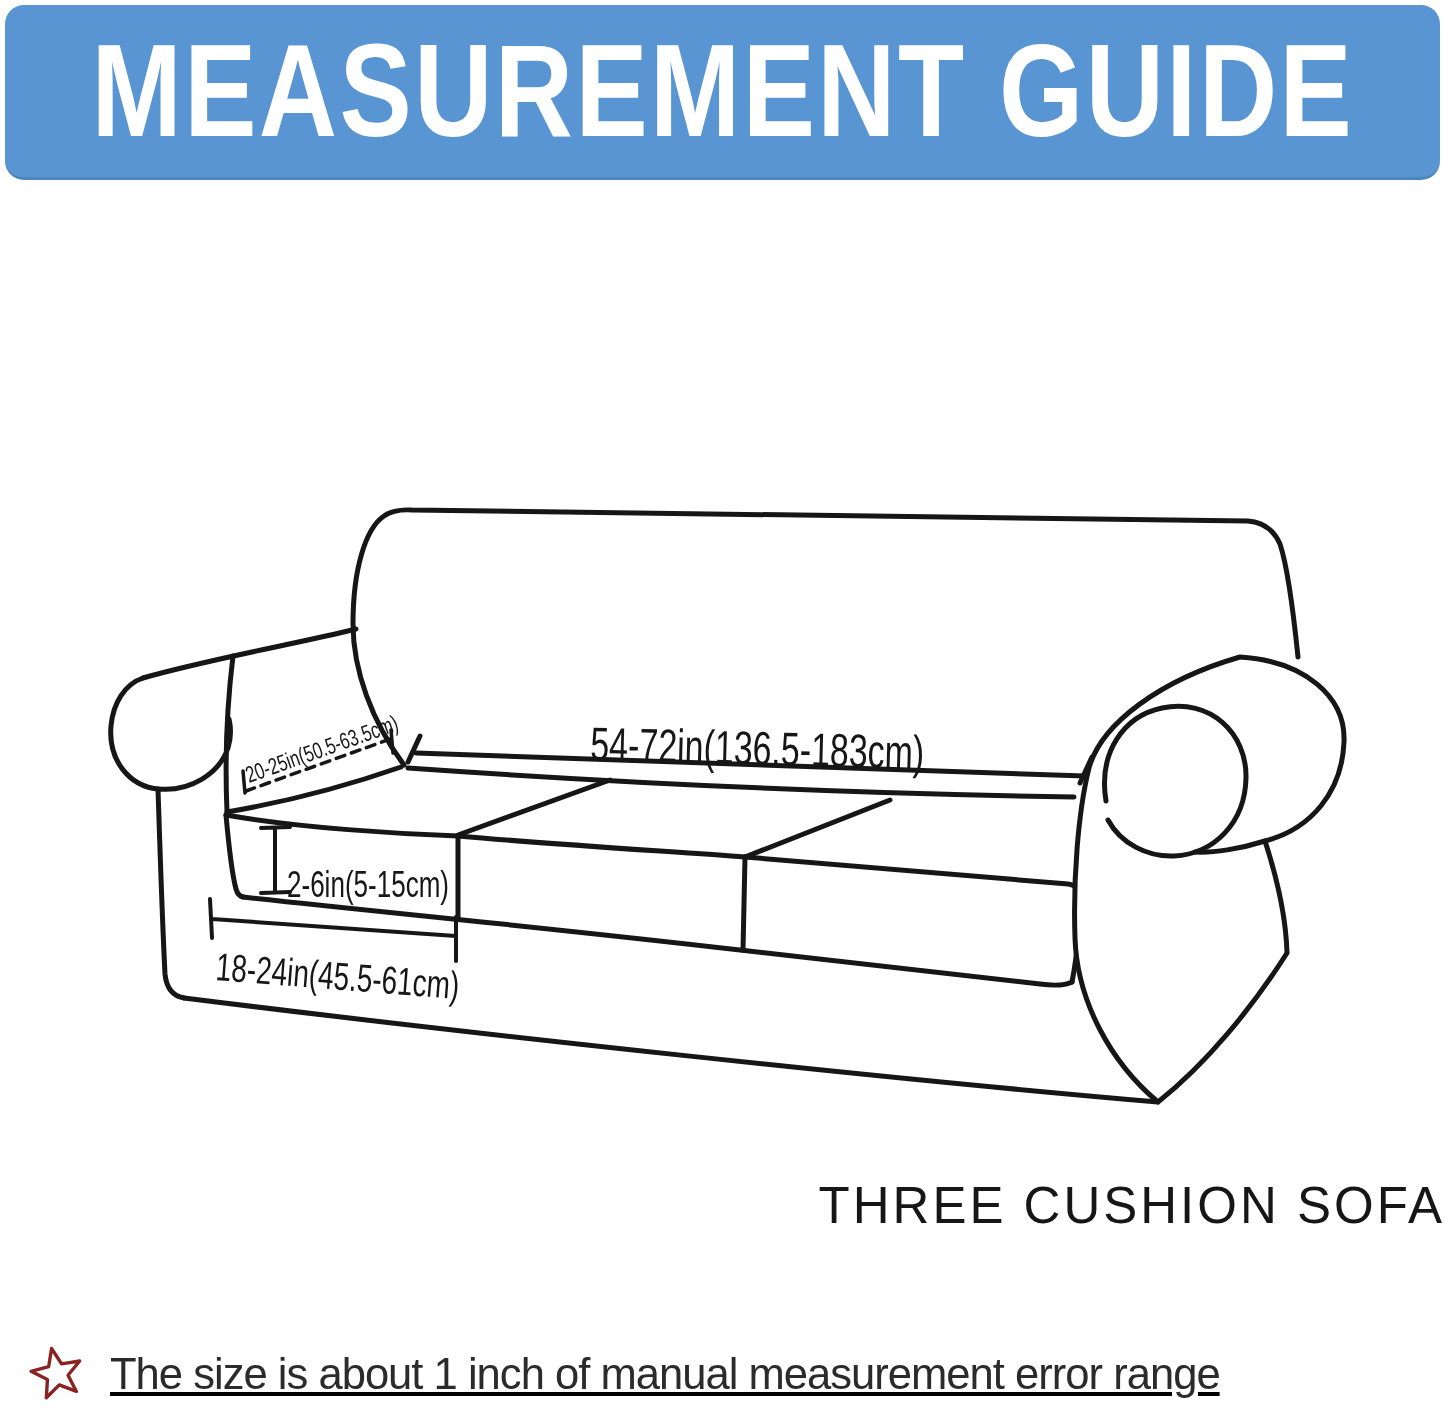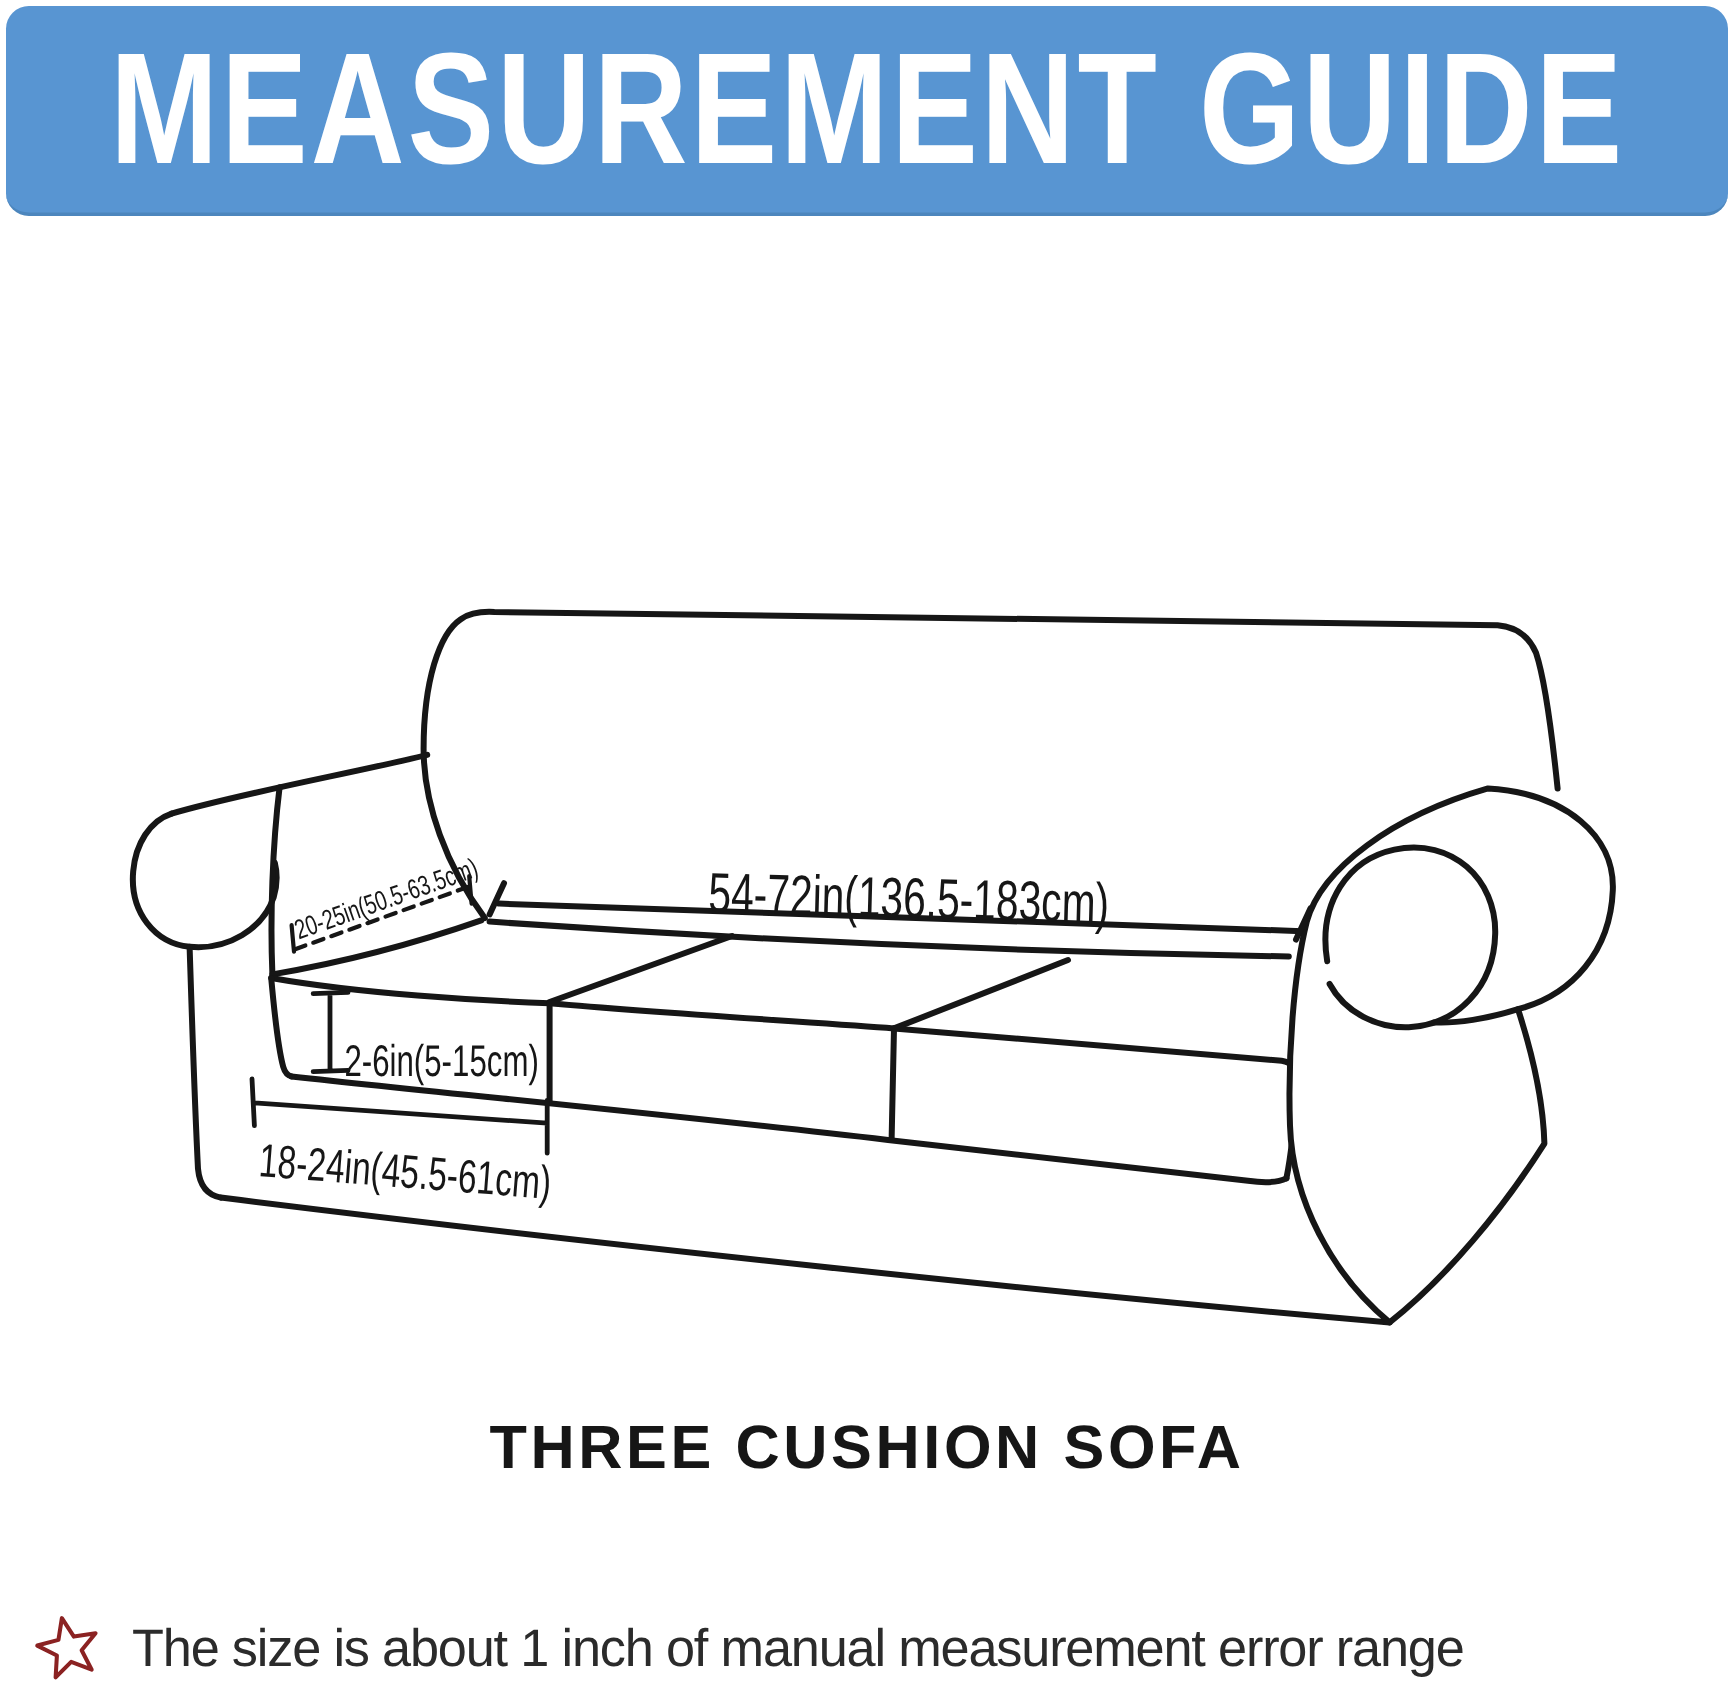--- a/index.html
+++ b/index.html
@@ -18,29 +18,29 @@
     letter-spacing:3px;
     transform:scaleX(.82);transform-origin:center;
   }
 
   
   .diagram-svg{position:absolute;left:0;top:0;width:1445px;height:1414px;}
 
   
   .caption{
     position:absolute;left:0;top:1176px;width:100%;
-    text-align:center;
-    font-weight:700;font-size:51px;letter-spacing:3px;
+    text-align:right;
+    font-weight:400;font-size:51px;letter-spacing:3px;
     color:#161616;white-space:nowrap;
   }
 
   
   .footnote{
     position:absolute;left:28px;top:1344px;
-    display:flex;align-items:center;gap:24px;white-space:nowrap;
+    display:flex;align-items:center;gap:24px;white-space:nowrap;text-decoration:underline;
   }
   .footnote-star{flex:0 0 auto;}
   .footnote-text{
     font-size:44px;letter-spacing:-1px;color:#2b2b2b;
     transform:scaleX(.99);transform-origin:left center;
   }
 </style>
 </head>
 <body>
 

